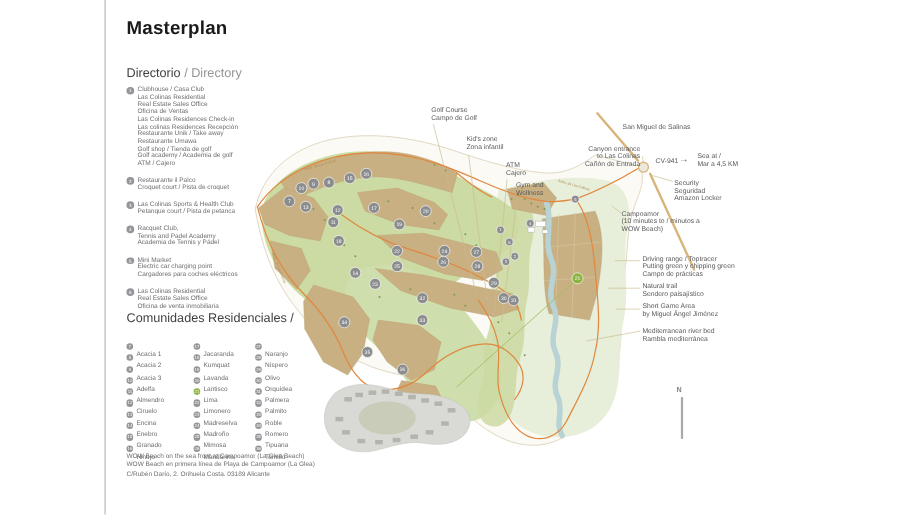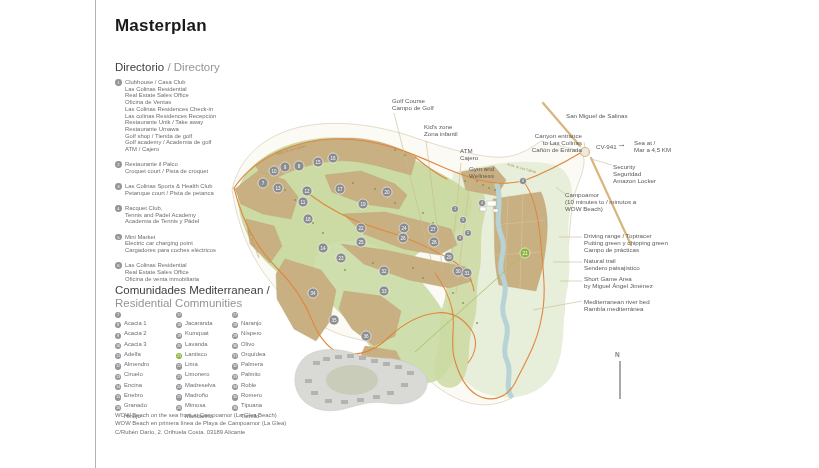--- a/index.html
+++ b/index.html
@@ -96,22 +96,21 @@
       </div>
       <div class="dir-item">
         <span class="num-dot">6</span>
         <div class="dir-line">Las Colinas Residential</div>
         <div class="dir-line">Real Estate Sales Office</div>
         <div class="dir-line">Oficina de venta inmobiliaria</div>
       </div>
     </div>
 
   <div class="abs sec-head" id="comm-head">
-    <div>Comunidades Mediterranean /</div>
-    <div class="lt">Residential Communities</div>
+    <div>Comunidades Residenciales /</div>
   </div>
 
   <div class="abs" id="communities-grid">
       <div class="comm-col">
         <div class="comm-row"><span class="num-dot">7</span><span class="comm-name">Acacia 1</span></div>
         <div class="comm-row"><span class="num-dot">8</span><span class="comm-name">Acacia 2</span></div>
         <div class="comm-row"><span class="num-dot">9</span><span class="comm-name">Acacia 3</span></div>
         <div class="comm-row"><span class="num-dot">10</span><span class="comm-name">Adelfa</span></div>
         <div class="comm-row"><span class="num-dot">11</span><span class="comm-name">Almendro</span></div>
         <div class="comm-row"><span class="num-dot">12</span><span class="comm-name">Ciruelo</span></div>

